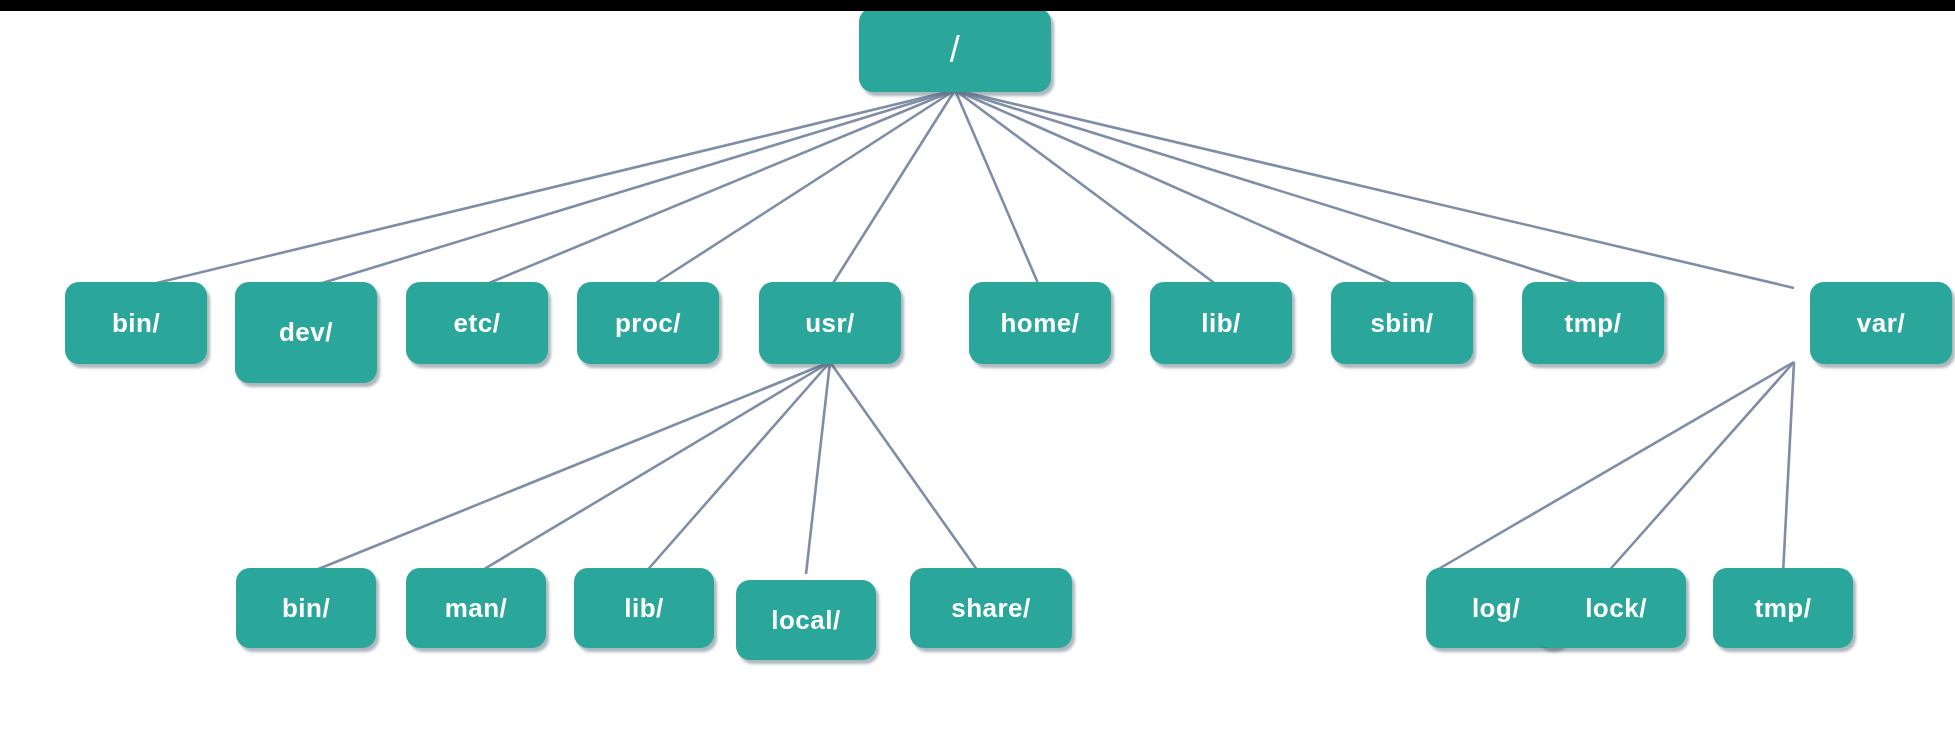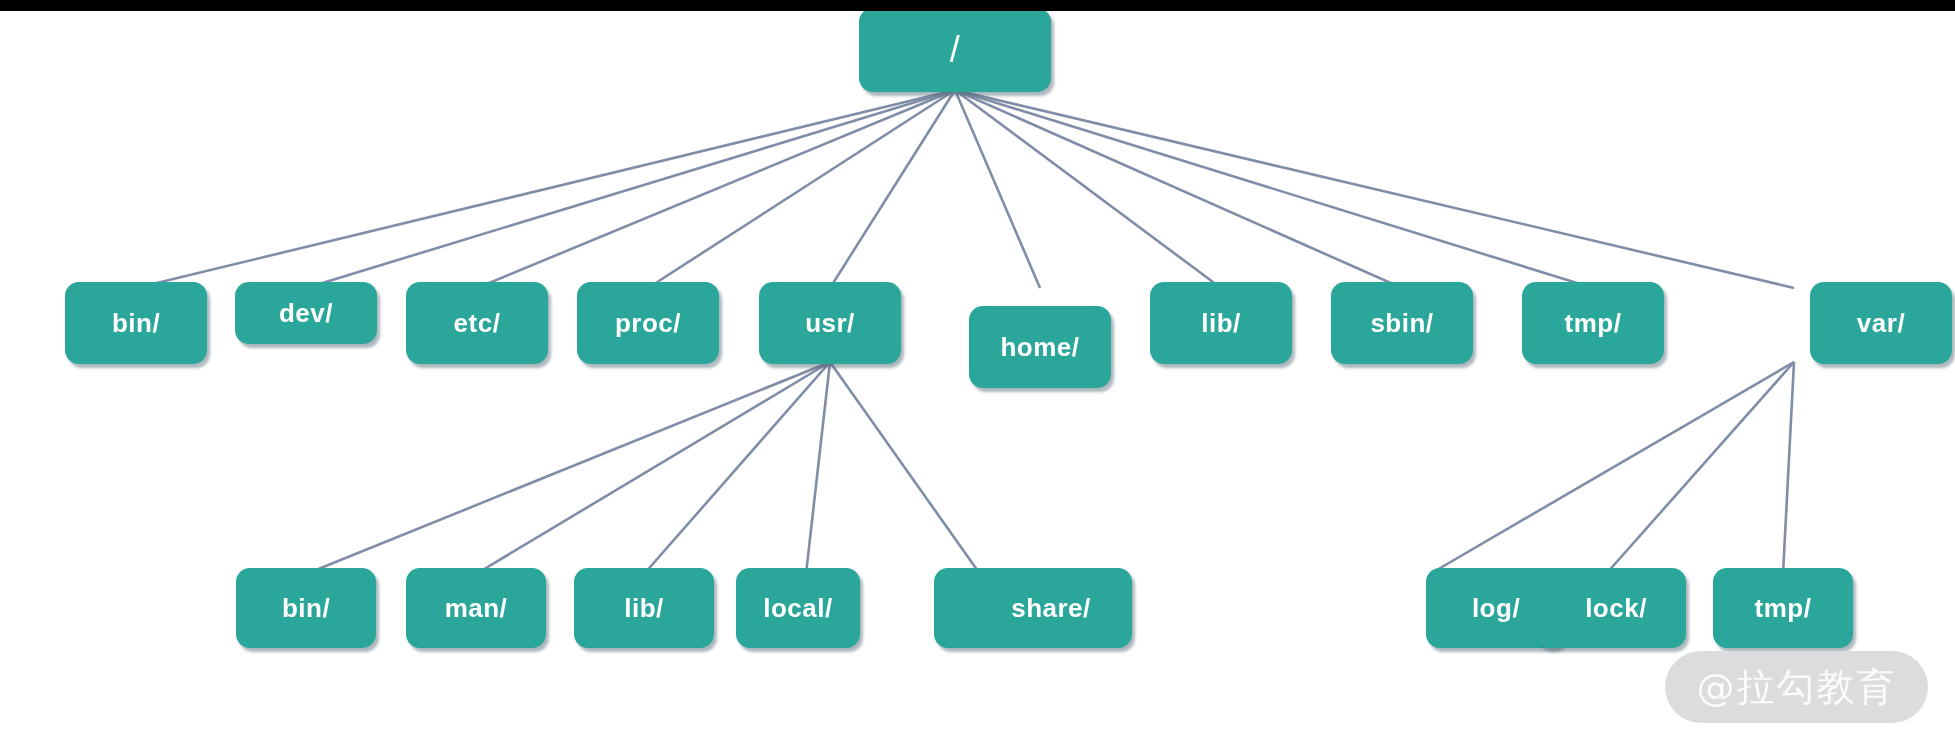--- a/index.html
+++ b/index.html
@@ -94,34 +94,31 @@
       <line x1="830" y1="362" x2="644" y2="574"></line>
       <line x1="830" y1="362" x2="806" y2="574"></line>
       <line x1="830" y1="362" x2="980" y2="574"></line>
       <line x1="1794" y1="362" x2="1430" y2="574"></line>
       <line x1="1794" y1="362" x2="1606" y2="574"></line>
       <line x1="1794" y1="362" x2="1783" y2="574"></line>
     </svg>
   <div id="nodes">
       <div class="node node--root" style="left: 859px; top: 8px; width: 192px; height: 84px;">/</div>
       <div class="node" style="left: 65px; top: 282px; width: 142px; height: 82px;">bin/</div>
-      <div class="node" style="left: 235px; top: 282px; width: 142px; height: 62px;">dev/</div>
+      <div class="node" style="left: 235px; top: 282px; width: 142px; height: 101px;">dev/</div>
       <div class="node" style="left: 406px; top: 282px; width: 142px; height: 82px; text-align: right;">etc/</div>
       <div class="node" style="left: 577px; top: 282px; width: 142px; height: 82px;">proc/</div>
       <div class="node" style="left: 759px; top: 282px; width: 142px; height: 82px;">usr/</div>
-      <div class="node" style="left: 969px; top: 282px; width: 142px; height: 82px; margin-top: 24px;">home/</div>
+      <div class="node" style="left: 969px; top: 282px; width: 142px; height: 82px;">home/</div>
       <div class="node" style="left: 1150px; top: 282px; width: 142px; height: 82px;">lib/</div>
       <div class="node" style="left: 1331px; top: 282px; width: 142px; height: 82px;">sbin/</div>
       <div class="node" style="left: 1522px; top: 282px; width: 142px; height: 82px;">tmp/</div>
       <div class="node" style="left: 1810px; top: 282px; width: 142px; height: 82px;">var/</div>
       <div class="node" style="left: 236px; top: 568px; width: 140px; height: 80px;">bin/</div>
       <div class="node" style="left: 406px; top: 568px; width: 140px; height: 80px;">man/</div>
       <div class="node" style="left: 574px; top: 568px; width: 140px; height: 80px;">lib/</div>
-      <div class="node" style="left: 736px; top: 568px; width: 124px; height: 80px;">local/</div>
-      <div class="node" style="left: 934px; top: 568px; width: 162px; height: 80px; padding-left: 36px;">share/</div>
+      <div class="node" style="left: 736px; top: 580px; width: 140px; height: 80px;">local/</div>
+      <div class="node" style="left: 910px; top: 568px; width: 162px; height: 80px;">share/</div>
       <div class="node" style="left: 1426px; top: 568px; width: 140px; height: 80px;">log/</div>
       <div class="node" style="left: 1536px; top: 568px; width: 140px; height: 80px; padding-left: 10px;">lock/</div>
       <div class="node" style="left: 1713px; top: 568px; width: 140px; height: 80px;">tmp/</div>
     </div>
-  <div class="watermark">
-    <span>@拉勾教育</span>
-  </div>
 </div>
 
 </body></html>

